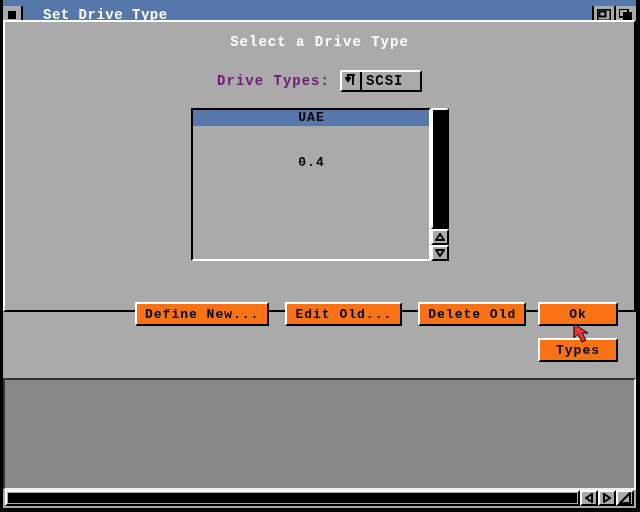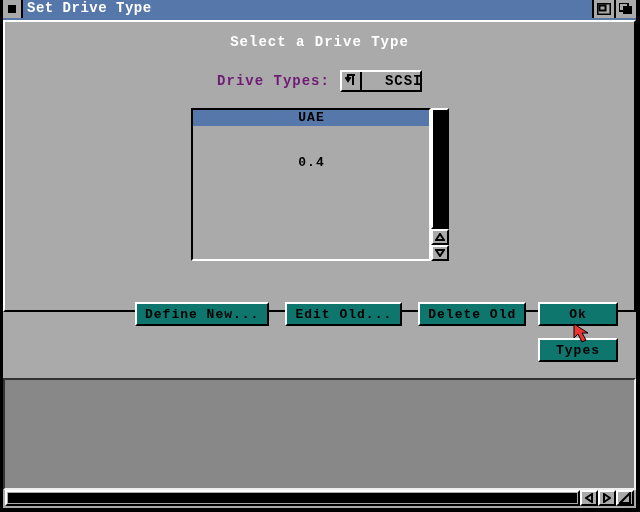--- a/index.html
+++ b/index.html
@@ -26,21 +26,23 @@
     top: 0; left: 3px; right: 2px; bottom: 2px;
     background: #aaa;
     border-right: 2px solid #000;
     border-bottom: 2px solid #000;
   }
   .titlebar {
     height: 32px;
     background: #57A;
     border-bottom: 2px solid #000;
     display: flex;
+    align-items: center;
     position: relative;
+    gap: 16px;
   }
   .title-gadget {
     width: 20px; height: 18px;
     background: #aaa;
     border-right: 2px solid #000;
     display: flex;
     align-items: center; justify-content: center;
   }
   .title-gadget .dot {
     width: 8px; height: 8px; background: #000;
@@ -107,21 +109,21 @@
     border-bottom: 2px solid #000;
     background: #aaa;
   }
   .cycle-arrow {
     width: 20px; display: flex; align-items: center; justify-content: center;
     border-right: 2px solid #000;
   }
   .cycle-text {
     width: 58px;
     display: flex; align-items: center; justify-content: flex-start;
-    padding-left: 23px;
+    padding-left: 4px;
     letter-spacing: 1px;
   }
 
   .listwrap {
     width: 258px;
     margin: 0 auto;
     display: flex;
   }
   .listbox {
     flex: 1;
@@ -174,21 +176,21 @@
 
   .btnrow {
     display: flex;
     position: absolute;
     top: 280px;
     left: 130px;
   }
   .btn {
     height: 24px;
     padding: 0 8px;
-    background: #0f766e;
+    background: #f97316;
     border-top: 2px solid #fff;
     border-left: 2px solid #fff;
     border-right: 2px solid #000;
     border-bottom: 2px solid #000;
     display: inline-flex;
     align-items: center;
     justify-content: center;
     letter-spacing: 1px;
     white-space: pre;
     margin-right: 16px;

